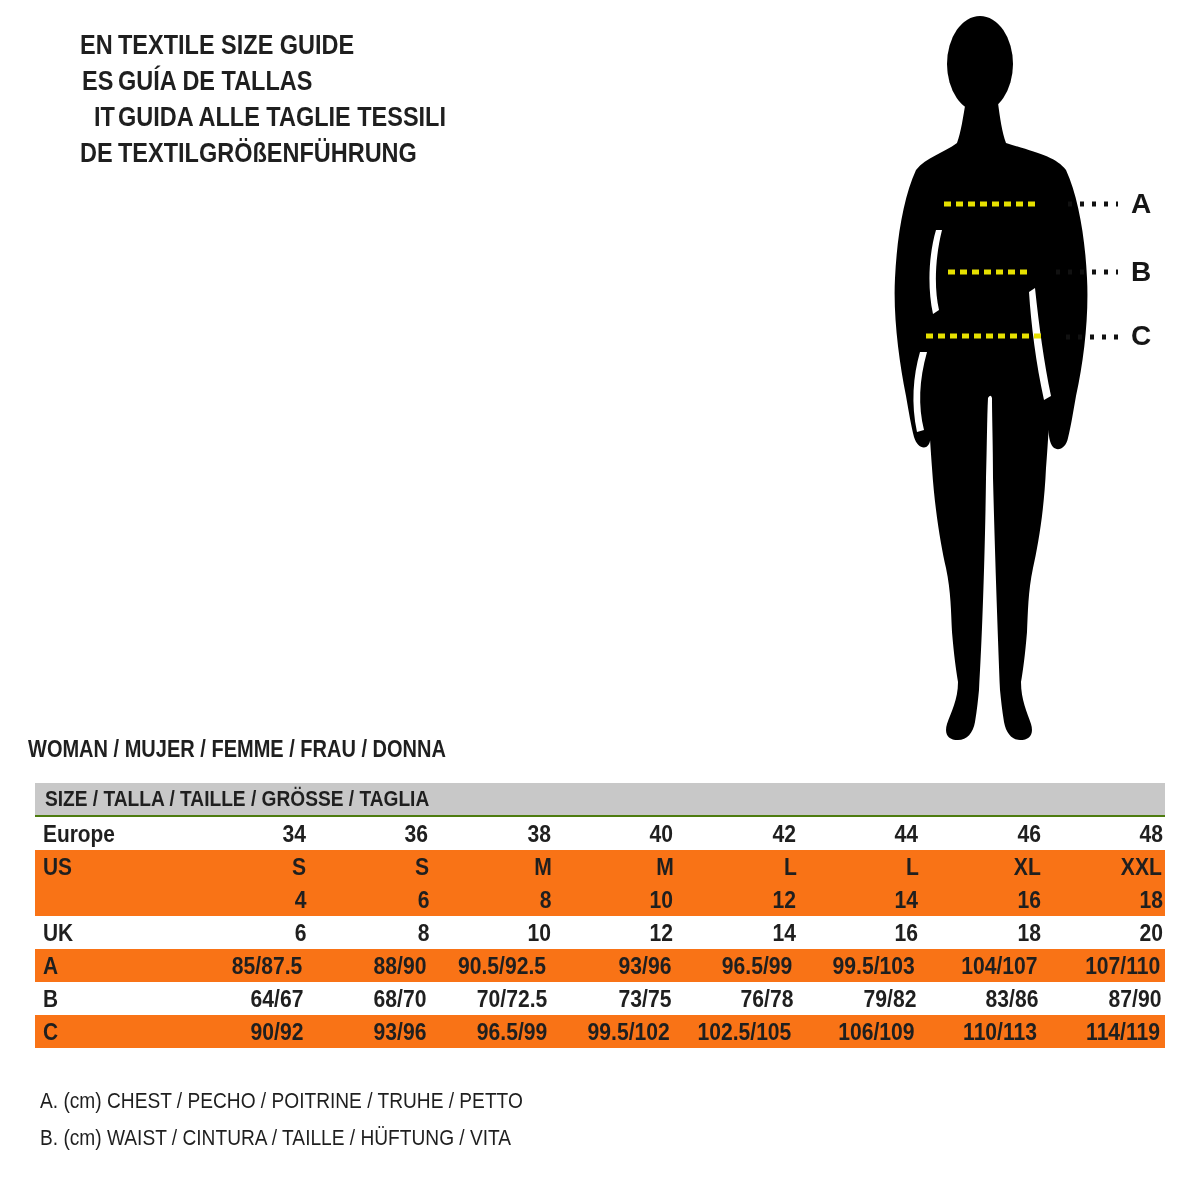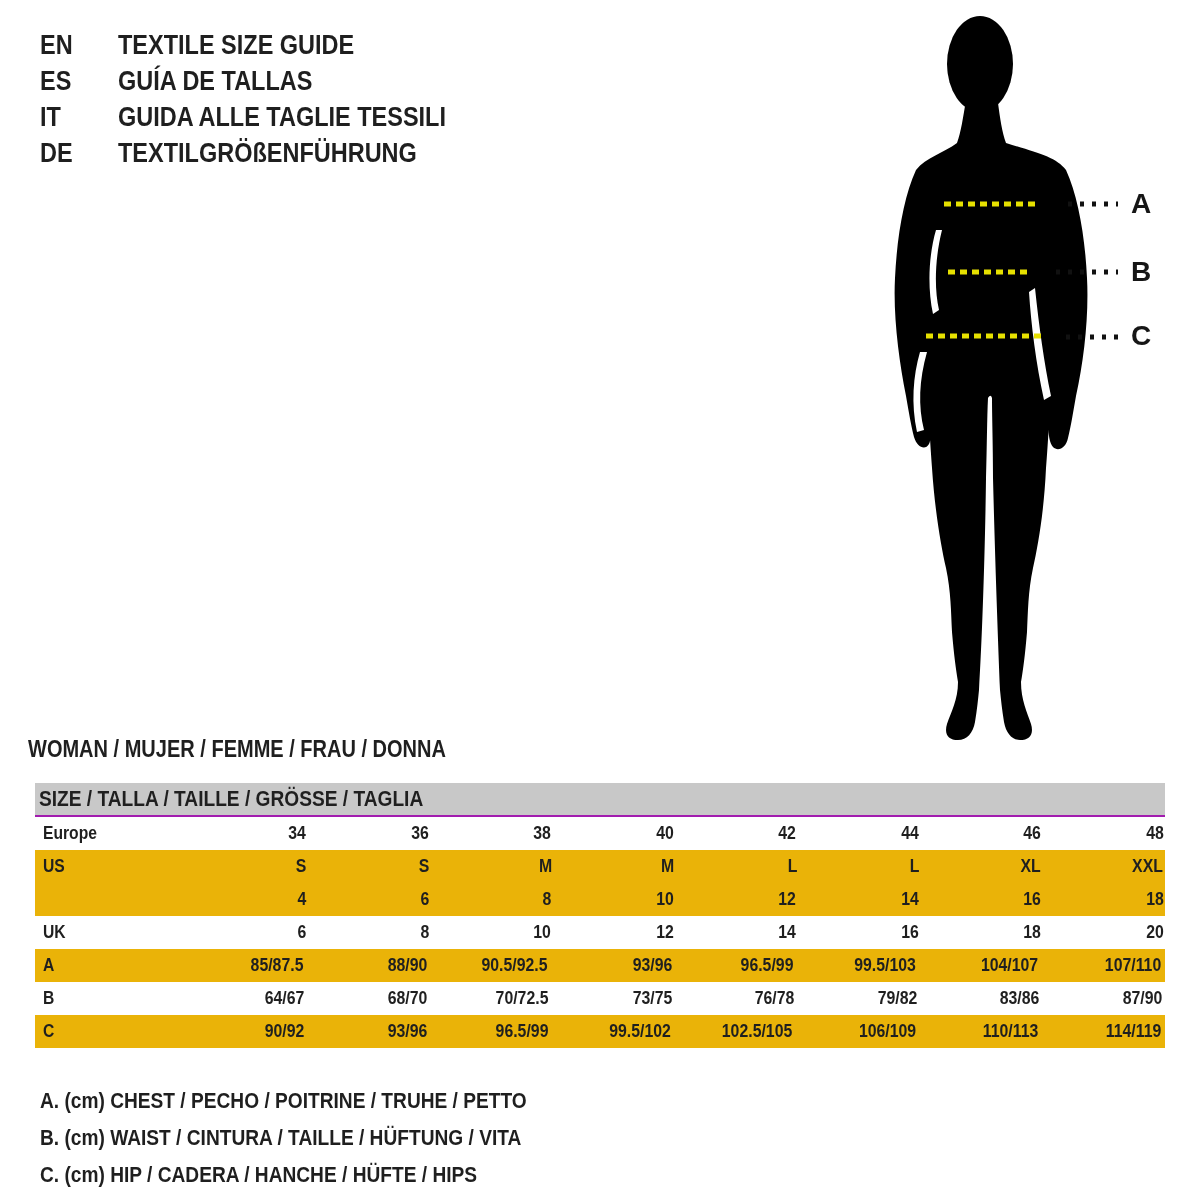--- a/index.html
+++ b/index.html
@@ -3,45 +3,45 @@
 <meta charset="utf-8">
 <style>
   html,body{margin:0;padding:0;background:#ffffff;}
   body{width:1200px;height:1200px;position:relative;overflow:hidden;
        font-family:"Liberation Sans",sans-serif;color:#1f1f1f;}
   .cond{display:inline-block;transform:scaleX(0.87);transform-origin:0 50%;white-space:nowrap;}
   .condc{display:inline-block;transform:scaleX(0.88);transform-origin:50% 50%;white-space:nowrap;}
 
   
   .lang-list{position:absolute;left:40px;top:27px;}
-  .lang-row{display:flex;height:36px;align-items:center;font-size:27px;font-weight:bold;}
+  .lang-row{display:flex;height:36px;align-items:center;font-size:27px;font-weight:bold;text-align:right;}
   .lang-code{width:78px;}
 
   
   .figure-svg{position:absolute;left:860px;top:0;width:340px;height:760px;}
   .marker{position:absolute;left:1124px;width:34px;text-align:center;
           font-size:28px;font-weight:bold;color:#161616;line-height:30px;}
   .marker-a{top:189px;} .marker-b{top:257px;} .marker-c{top:321px;}
 
   
   .section-title{position:absolute;left:28px;top:736px;font-size:23px;font-weight:bold;}
 
   
   .size-table{position:absolute;left:35px;top:783px;width:1130px;}
-  .t-header{height:34px;background:#c8c8c8;border-bottom:2px solid #a21caf;
-            display:flex;align-items:center;padding-left:4px;box-sizing:border-box;
+  .t-header{height:34px;background:#c8c8c8;border-bottom:2px solid #4d7c0f;
+            display:flex;align-items:center;padding-left:10px;box-sizing:border-box;
             font-size:22px;font-weight:bold;}
-  .t-row{display:flex;height:33px;align-items:center;font-size:18px;font-weight:bold;}
-  .t-row.shade{background:#eab308;}
+  .t-row{display:flex;height:33px;align-items:center;font-size:24px;font-weight:bold;}
+  .t-row.shade{background:#f97316;}
   .t-label{width:150px;padding-left:8px;box-sizing:border-box;}
   .t-cell{flex:1;text-align:right;}
 
   
   .legend{position:absolute;left:40px;top:1082px;}
-  .legend-line{height:37px;font-size:22px;font-weight:bold;display:flex;align-items:center;}
+  .legend-line{height:37px;font-size:22px;font-weight:normal;display:flex;align-items:center;}
 </style>
 </head>
 <body>
 
 <div>
 
   <div class="lang-list">
     <div class="lang-row">
       <span class="lang-code"><span class="cond">EN</span></span>
       <span class="cond">TEXTILE SIZE GUIDE</span>
@@ -211,18 +211,15 @@
     </div>
   </div>
 
   <div class="legend">
     <div class="legend-line">
       <span class="cond">A. (cm) CHEST / PECHO / POITRINE / TRUHE / PETTO</span>
     </div>
     <div class="legend-line">
       <span class="cond">B. (cm) WAIST / CINTURA / TAILLE / HÜFTUNG / VITA</span>
     </div>
-    <div class="legend-line">
-      <span class="cond">C. (cm) HIP / CADERA / HANCHE / HÜFTE / HIPS</span>
-    </div>
   </div>
 
 </div>
 
 </body></html>

